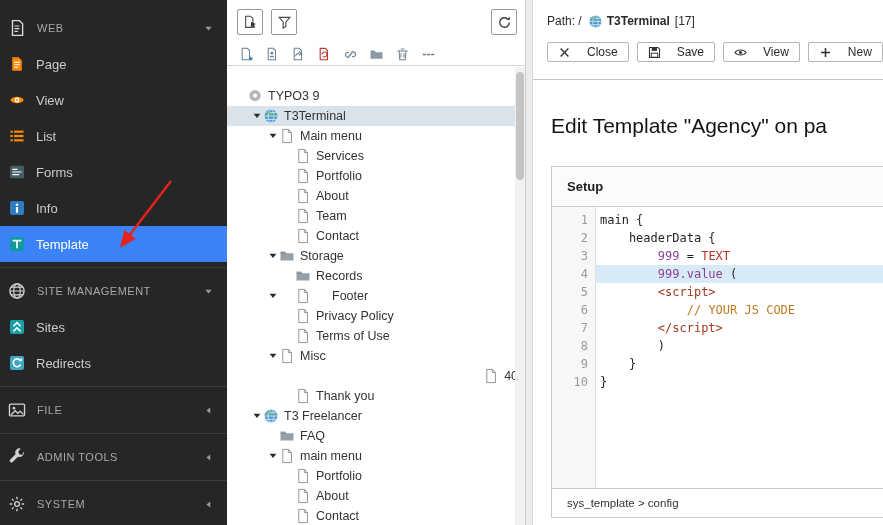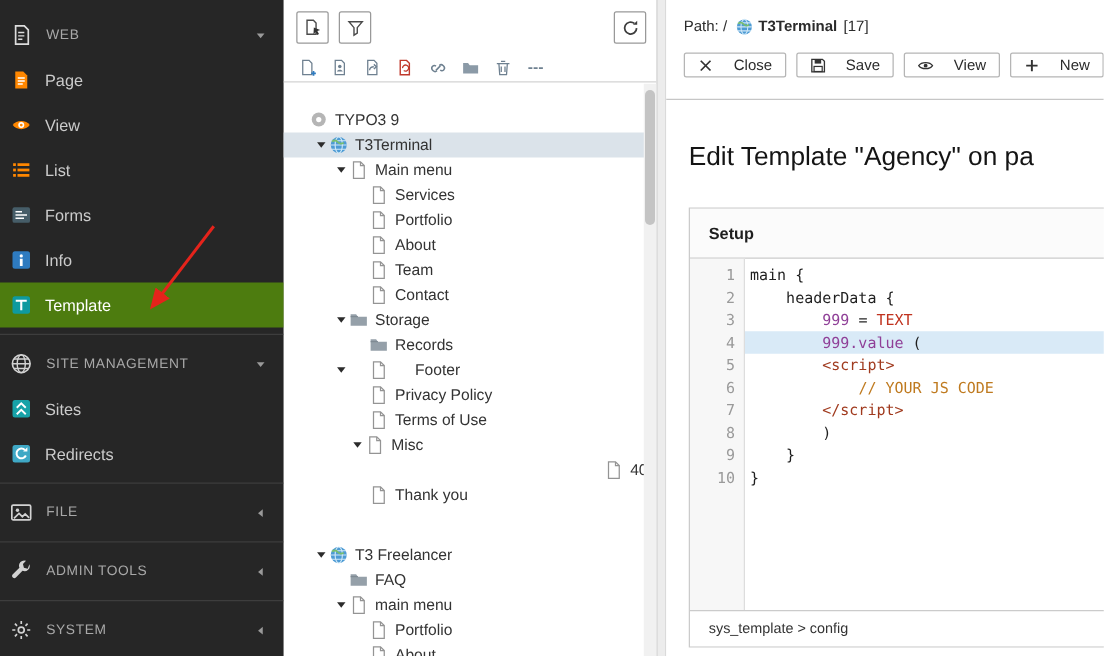--- a/index.html
+++ b/index.html
@@ -8,21 +8,21 @@
   .app{display:flex;width:883px;height:525px;}
 
   
   .sidebar{width:227px;flex:none;background:#262626;padding-top:10px;}
   .mgroup + .mgroup{border-top:1px solid #3d3d3d;margin-top:5px;padding-top:5px;}
   .mgroup-header{height:36px;display:flex;align-items:center;padding:0 13px 0 8px;cursor:pointer;}
   .gicon{width:18px;height:18px;flex:none;}
   .glabel{color:#a8a8a8;font-size:11px;letter-spacing:.5px;margin-left:11px;}
   .gcaret{width:11px;height:11px;margin-left:auto;flex:none;}
   .mitem{height:36px;display:flex;align-items:center;padding-left:9px;color:#cbcbcb;font-size:13px;cursor:pointer;}
-  .mitem.selected{background:#4d7c0f;color:#fff;}
+  .mitem.selected{background:#3b82f6;color:#fff;}
   .micon{width:16px;height:16px;flex:none;margin-right:11px;}
   .icn{display:inline-flex;}
   .icn svg{width:100%;height:100%;display:block;}
 
   
   .arrow-overlay{position:absolute;left:0;top:0;z-index:20;pointer-events:none;}
 
   
   .treepanel{width:298px;flex:none;background:#fff;position:relative;}
   .tp-toolbar{height:44px;display:flex;align-items:center;gap:8px;padding:0 8px 0 10px;}
@@ -462,21 +462,21 @@
         <div class="tnode" style="padding-left: 56px;">
           <span class="tcaret"></span>
           <span class="icn ticon">
             <svg viewBox="0 0 16 16">
               <path d="M3.8 1.4h5.6l3 3v10.2H3.8z" fill="#fff" stroke="#949494" stroke-width="1"></path>
               <path d="M9.4 1.6v2.9h2.9" fill="none" stroke="#949494" stroke-width="1"></path>
             </svg>
           </span>
           <span class="tlabel">Terms of Use</span>
         </div>
-        <div class="tnode" style="padding-left: 53px;">
+        <div class="tnode" style="padding-left: 40px;">
           <span class="tcaret">
             <svg viewBox="0 0 16 16">
               <path d="M3.5 5h9L8 10.8z" fill="#2b2b2b"></path>
             </svg>
           </span>
           <span class="icn ticon">
             <svg viewBox="0 0 16 16">
               <path d="M3.8 1.4h5.6l3 3v10.2H3.8z" fill="#fff" stroke="#949494" stroke-width="1"></path>
               <path d="M9.4 1.6v2.9h2.9" fill="none" stroke="#949494" stroke-width="1"></path>
             </svg>
@@ -496,21 +496,21 @@
         <div class="tnode" style="padding-left: 56px;">
           <span class="tcaret"></span>
           <span class="icn ticon">
             <svg viewBox="0 0 16 16">
               <path d="M3.8 1.4h5.6l3 3v10.2H3.8z" fill="#fff" stroke="#949494" stroke-width="1"></path>
               <path d="M9.4 1.6v2.9h2.9" fill="none" stroke="#949494" stroke-width="1"></path>
             </svg>
           </span>
           <span class="tlabel">Thank you</span>
         </div>
-        <div class="tnode" style="padding-left: 24px; margin-top: 28px;">
+        <div class="tnode" style="padding-left: 24px;">
           <span class="tcaret">
             <svg viewBox="0 0 16 16">
               <path d="M3.5 5h9L8 10.8z" fill="#2b2b2b"></path>
             </svg>
           </span>
           <span class="icn ticon">
             <svg viewBox="0 0 16 16">
               <circle cx="8" cy="8" r="6.4" fill="#4d9bd4"></circle>
               <ellipse cx="8" cy="8" rx="2.9" ry="6.4" fill="none" stroke="#cfe8f8" stroke-width=".9"></ellipse>
               <path d="M1.6 8h12.8M2.5 4.6h11M2.5 11.4h11" stroke="#cfe8f8" stroke-width=".9"></path>

